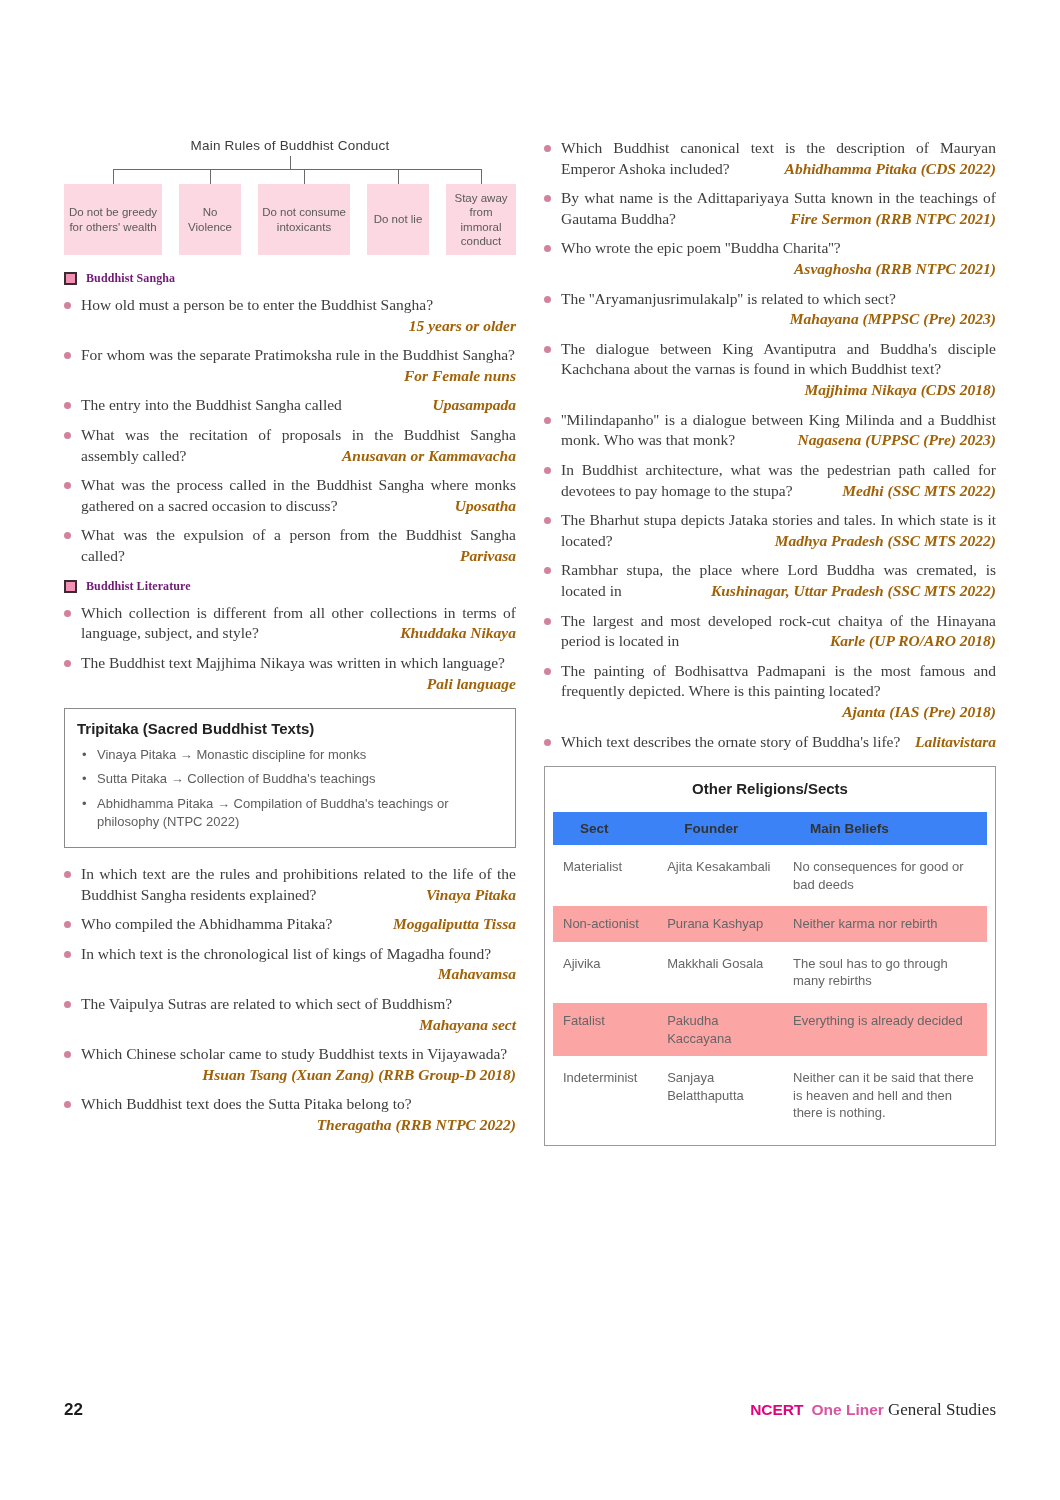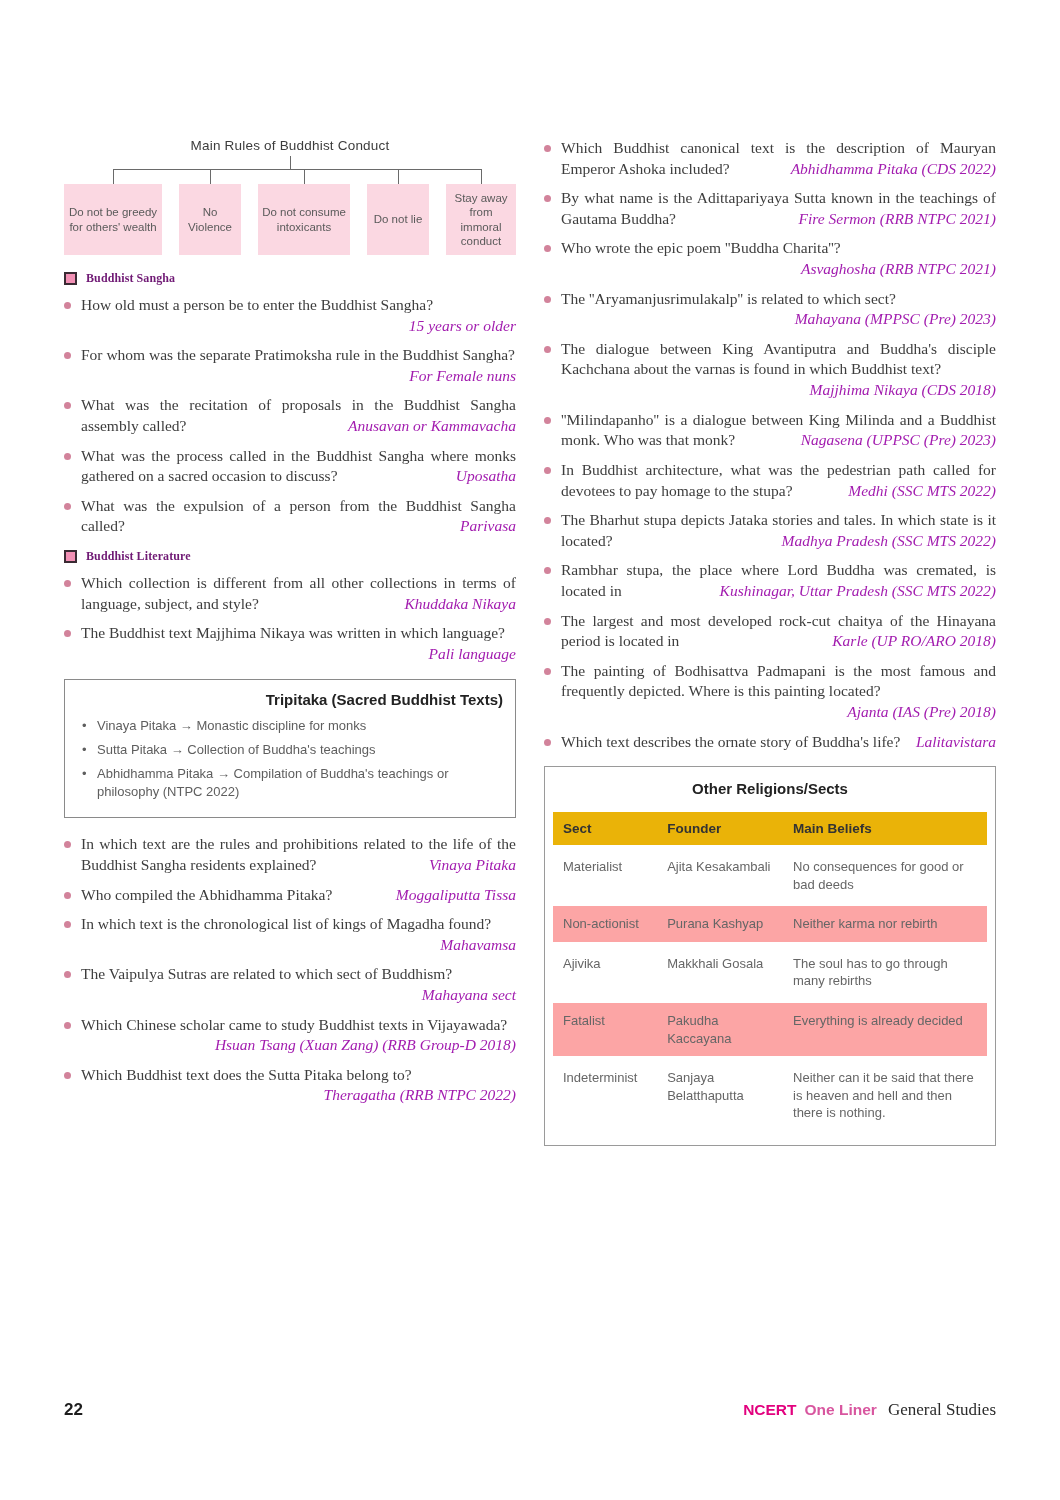--- a/index.html
+++ b/index.html
@@ -37,58 +37,58 @@
   .sec-title {
     font-family: Liberation Serif, serif;
     font-weight: 700; font-size: 12px; color: #701a75; letter-spacing: .1px;
   }
 
   
   .qa { display: flex; gap: 10px; margin-bottom: 9px; }
   .qa-bullet { flex: none; width: 7px; height: 7px; border-radius: 50%; background: #d2839b; margin-top: 7px; }
   .qa-body { flex: 1; font-size: 15.5px; line-height: 1.33; text-align: justify; }
   .qa-body::after { content: ""; display: block; clear: both; }
-  .a { float: right; font-weight: 400; font-style: italic; color: #a21caf; margin-left: 10px; }
+  .a { float: right; font-weight: 700; font-style: italic; color: #a16207; margin-left: 10px; }
 
   
   .tri-box {
     border: 1.5px solid #8a8a8a; margin: 14px 0 16px 0; padding: 11px 12px 10px 12px;
     font-family: "Liberation Sans", "DejaVu Sans", sans-serif;
   }
-  .tri-title { text-align: right; font-weight: 700; font-size: 15px; color: #222; margin-bottom: 9px; }
+  .tri-title { text-align: left; font-weight: 700; font-size: 15px; color: #222; margin-bottom: 9px; }
   .tri-box ul { list-style: none; }
   .tri-box li { position: relative; padding-left: 20px; font-size: 13px; color: #5e5e5e; line-height: 1.4; margin-bottom: 6px; }
   .tri-box li::before { content: "\2022"; position: absolute; left: 5px; color: #5e5e5e; }
 
   
   .sects-box {
     border: 1.5px solid #9a9a9a; margin-top: 14px; padding: 13px 8px 10px 8px;
     font-family: "Liberation Sans", "DejaVu Sans", sans-serif;
   }
   .sects-title { text-align: center; font-weight: 700; font-size: 15px; color: #222; margin-bottom: 11px; }
   .sects-box table { width: 100%; border-collapse: separate; border-spacing: 0 4px; }
   .sects-box th {
-    background: #eab308; text-align: left; font-size: 13.5px; color: #333;
-    font-weight: 700; padding: 9px 10px;
+    background: #3b82f6; text-align: left; font-size: 13.5px; color: #333;
+    font-weight: 700; padding: 9px 27px;
   }
   .sects-box td { font-size: 13px; color: #666; padding: 9px 10px; vertical-align: top; line-height: 1.35; }
   .sects-box tr.shaded td { background: #fca5a5; }
   .sects-box th:nth-child(1), .sects-box td:nth-child(1) { width: 24%; }
   .sects-box th:nth-child(2), .sects-box td:nth-child(2) { width: 29%; }
 
   
   .footer {
     position: absolute; top: 1400px; left: 64px; right: 64px;
     display: flex; justify-content: space-between; align-items: baseline;
   }
   .page-num { font-family: "Liberation Sans", "DejaVu Sans", sans-serif; font-weight: 700; font-size: 17px; color: #1d1d1d; }
   .brand { white-space: nowrap; }
   .b-ncert { font-family: "Liberation Sans", "DejaVu Sans", sans-serif; font-weight: 700; font-size: 15.5px; color: #e2017e; }
   .b-ol { font-family: "Liberation Sans", "DejaVu Sans", sans-serif; font-weight: 700; font-size: 15.5px; color: #d8569f; margin-left: 4px; }
-  .b-gs { font-family: "Liberation Serif", "DejaVu Serif", serif; font-size: 17px; color: #2a2a2a; margin-left: 7px; }
+  .b-gs { font-family: "Liberation Serif", "DejaVu Serif", serif; font-size: 17px; color: #2a2a2a; }
 </style>
 </head>
 <body>
 
 <div class="page">
 
   <div class="col">
 
     <div class="flowchart">
       <div class="fc-title">Main Rules of Buddhist Conduct</div>
@@ -132,20 +132,27 @@
         </div>
 
         <div class="qa">
           <span class="qa-bullet"></span>
           <div class="qa-body">
             <span class="q">For whom was the separate Pratimoksha rule in the Buddhist Sangha?</span>
             <span class="a">For Female nuns</span>
           </div>
         </div>
 
+        <div class="qa">
+          <span class="qa-bullet"></span>
+          <div class="qa-body">
+            <span class="q">The entry into the Buddhist Sangha called</span>
+            <span class="a">Upasampada</span>
+          </div>
+        </div>
 
         <div class="qa">
           <span class="qa-bullet"></span>
           <div class="qa-body">
             <span class="q">What was the recitation of proposals in the Buddhist Sangha assembly called?</span>
             <span class="a">Anusavan or Kammavacha</span>
           </div>
         </div>
 
         <div class="qa">

